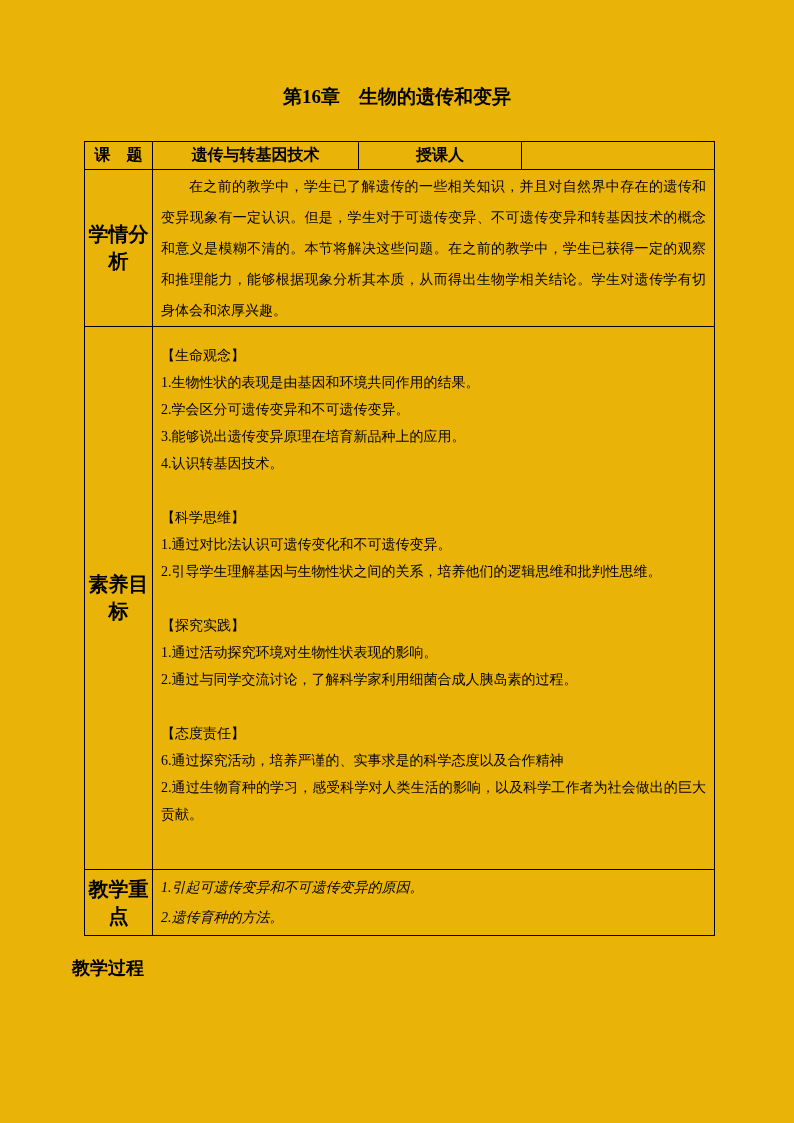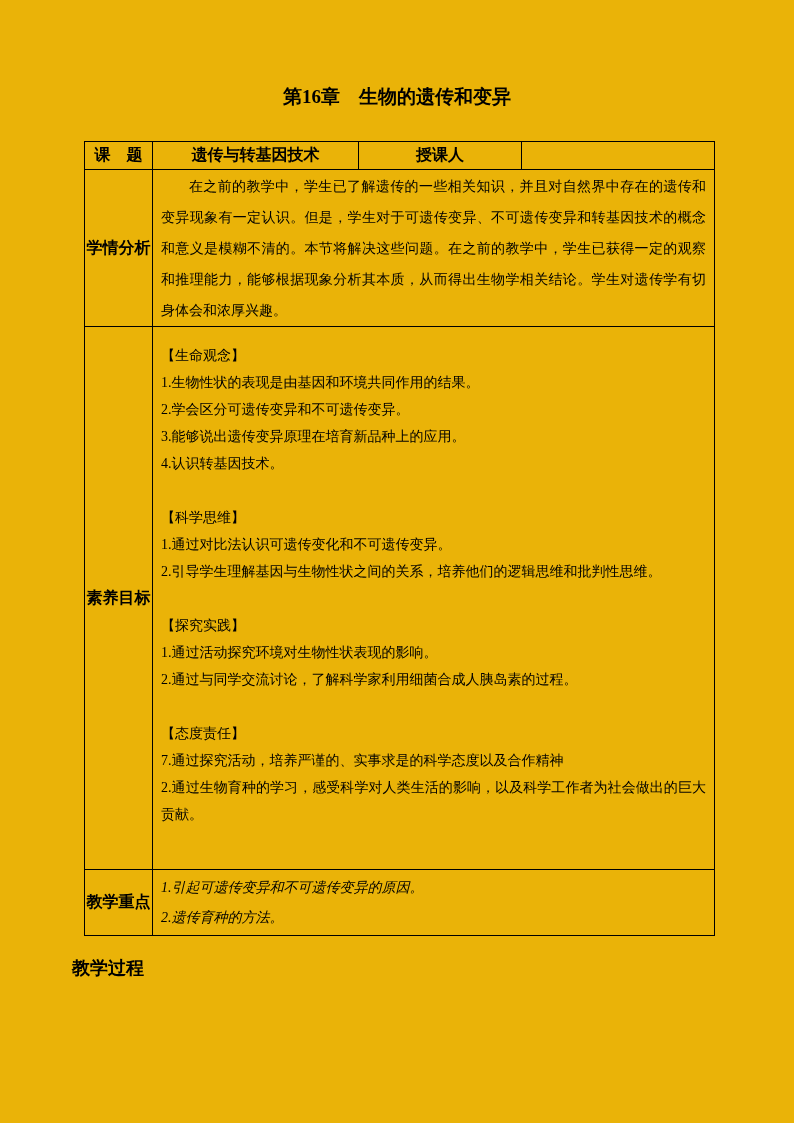--- a/index.html
+++ b/index.html
@@ -31,21 +31,21 @@
   }
   table.lesson-table td {
     border: 1px solid #000000;
     vertical-align: middle;
     margin-left: 42px;
   }
 
   td.label-cell {
     text-align: center;
     font-weight: bold;
-    font-size: 16px;
+    font-size: 20px;
   }
 
   tr.r-topic { height: 28px; }
   tr.r-topic td { font-weight: bold; font-size: 16px; text-align: center; }
 
   tr.r-xueqing { height: 157px; }
   tr.r-suyang  { height: 543px; }
   tr.r-zhongdian { height: 66px; }
   tr.r-nandian { height: 29px; }
 
@@ -120,21 +120,21 @@
           <p>1.通过对比法认识可遗传变化和不可遗传变异。</p>
           <p>2.引导学生理解基因与生物性状之间的关系，培养他们的逻辑思维和批判性思维。</p>
         </div>
         <div class="goal-group">
           <p>【探究实践】</p>
           <p>1.通过活动探究环境对生物性状表现的影响。</p>
           <p>2.通过与同学交流讨论，了解科学家利用细菌合成人胰岛素的过程。</p>
         </div>
         <div class="goal-group">
           <p>【态度责任】</p>
-          <p>7.通过探究活动，培养严谨的、实事求是的科学态度以及合作精神</p>
+          <p>6.通过探究活动，培养严谨的、实事求是的科学态度以及合作精神</p>
           <p>2.通过生物育种的学习，感受科学对人类生活的影响，以及科学工作者为社会做出的巨大贡献。</p>
         </div>
       </td>
     </tr>
 
     <tr class="r-zhongdian">
       <td class="label-cell">教学重点</td>
       <td class="content-cell" colspan="3">
         <p>1.引起可遗传变异和不可遗传变异的原因。</p>
         <p>2.遗传育种的方法。</p>

